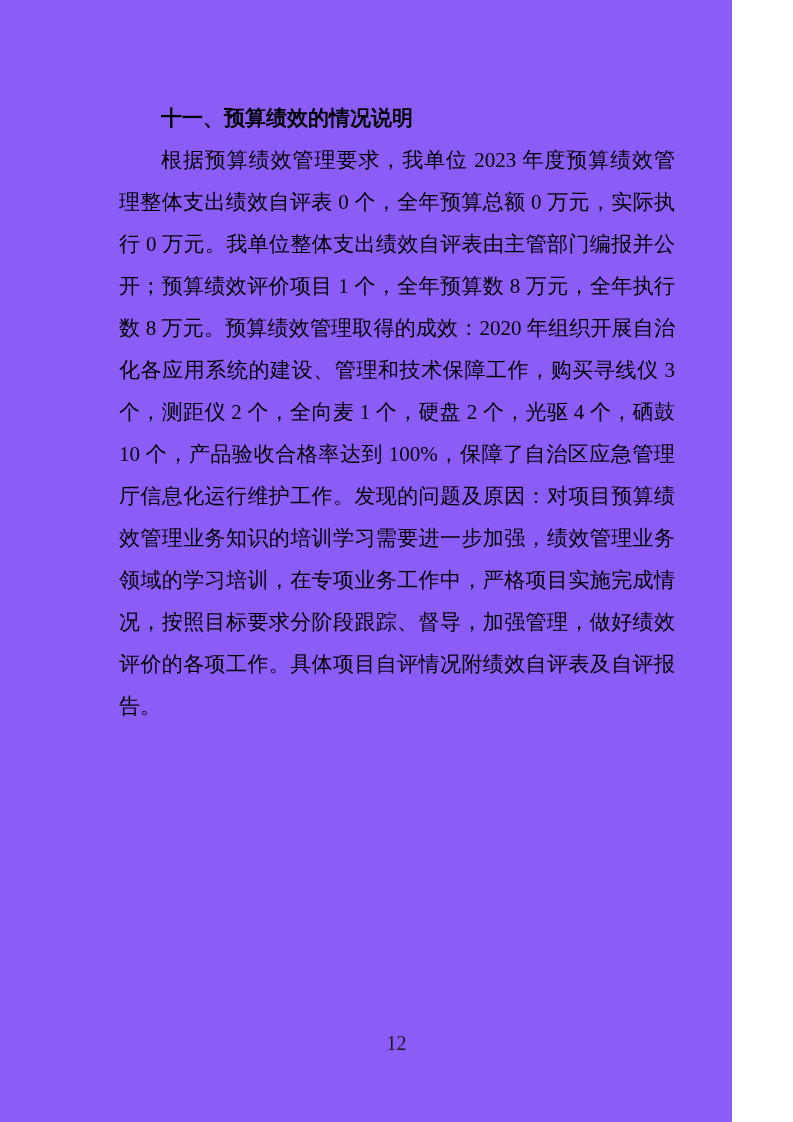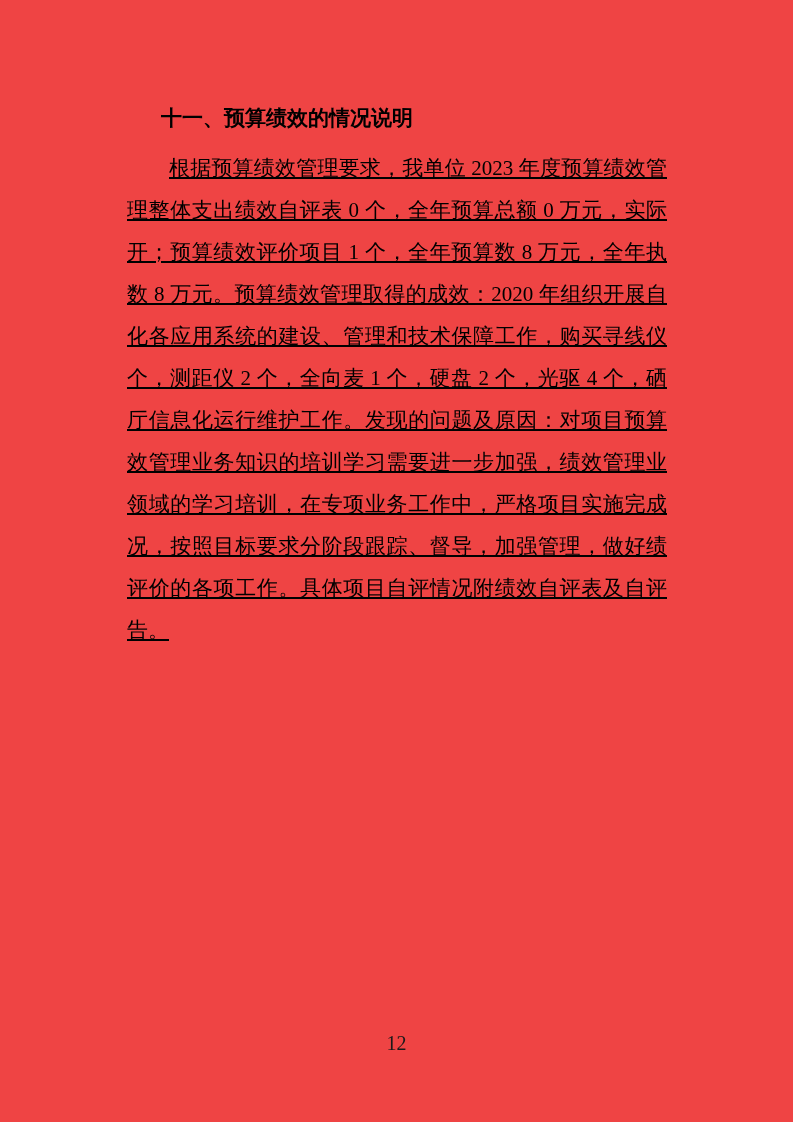--- a/index.html
+++ b/index.html
@@ -2,23 +2,23 @@
 <html><head>
 <meta charset="utf-8">
 <style>
   html, body {
     margin: 0;
     padding: 0;
     background: #ffffff;
   }
   .page {
     position: relative;
-    width: 793px;
+    width: 732px;
     height: 1122px;
-    background: #ef4444;
+    background: #8b5cf6;
     color: #000000;
     overflow: hidden;
     font-family: "Liberation Serif", "DejaVu Serif", serif;
   }
   .content {
     position: absolute;
     left: 119px;
     top: 97px;
     width: 556px;
   }
@@ -26,22 +26,21 @@
     margin: 0;
     padding-left: 42px;
     font-family: "Liberation Sans", "DejaVu Sans", sans-serif;
     font-weight: 700;
     font-size: 21px;
     line-height: 42px;
     color: #000000;
     white-space: nowrap;
   }
   .para {
-    margin: 8px;
-    text-decoration: underline;
+    margin: 0;
   }
   .para-line {
     font-size: 21px;
     line-height: 42px;
     height: 42px;
     overflow: hidden;
     text-align: justify;
     text-align-last: justify;
     text-justify: inter-ideograph;
   }
@@ -64,24 +63,26 @@
 </style>
 </head>
 <body>
 
 <div class="page">
   <div class="content">
     <h1 class="heading">十一、预算绩效的情况说明</h1>
     <div class="para">
       <div class="para-line indent">根据预算绩效管理要求，我单位 2023 年度预算绩效管</div>
       <div class="para-line">理整体支出绩效自评表 0 个，全年预算总额 0 万元，实际执</div>
+      <div class="para-line">行 0 万元。我单位整体支出绩效自评表由主管部门编报并公</div>
       <div class="para-line">开；预算绩效评价项目 1 个，全年预算数 8 万元，全年执行</div>
       <div class="para-line">数 8 万元。预算绩效管理取得的成效：2020 年组织开展自治</div>
       <div class="para-line">化各应用系统的建设、管理和技术保障工作，购买寻线仪 3</div>
       <div class="para-line">个，测距仪 2 个，全向麦 1 个，硬盘 2 个，光驱 4 个，硒鼓</div>
+      <div class="para-line">10 个，产品验收合格率达到 100%，保障了自治区应急管理</div>
       <div class="para-line">厅信息化运行维护工作。发现的问题及原因：对项目预算绩</div>
       <div class="para-line">效管理业务知识的培训学习需要进一步加强，绩效管理业务</div>
       <div class="para-line">领域的学习培训，在专项业务工作中，严格项目实施完成情</div>
       <div class="para-line">况，按照目标要求分阶段跟踪、督导，加强管理，做好绩效</div>
       <div class="para-line">评价的各项工作。具体项目自评情况附绩效自评表及自评报</div>
       <div class="para-line last">告。</div>
     </div>
   </div>
   <div class="footer">12</div>
 </div>

